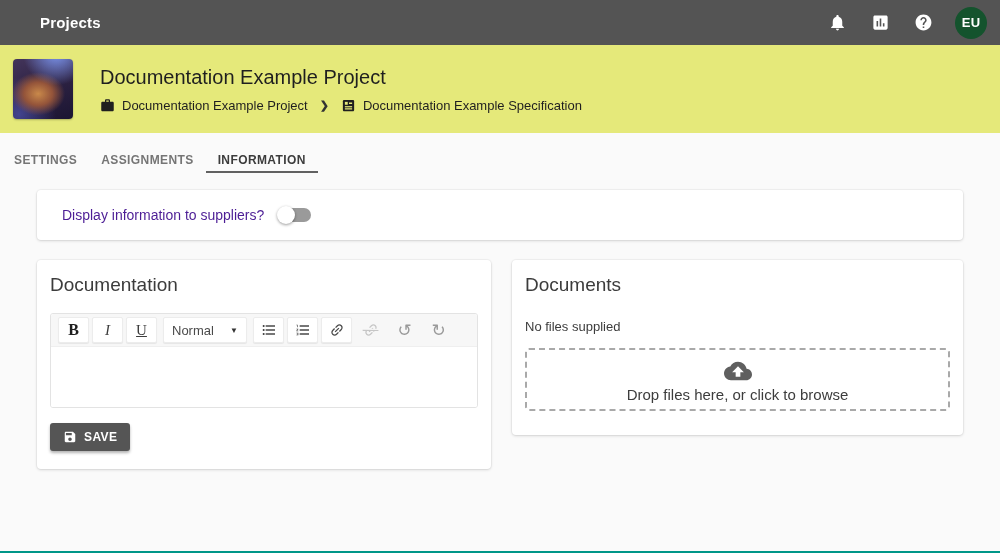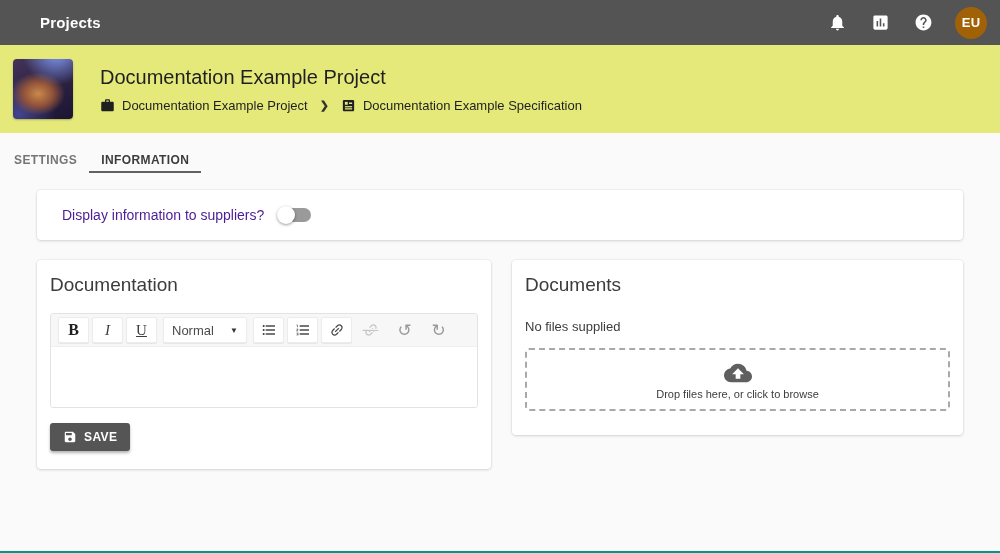--- a/index.html
+++ b/index.html
@@ -18,21 +18,21 @@
   
   .topbar{
     height:45px; background:#545454; display:flex; align-items:center;
     padding:0 13px 0 40px; color:#fff;
   }
   .topbar-title{ font-size:15px; font-weight:bold; letter-spacing:.2px; }
   .topbar-right{ margin-left:auto; display:flex; align-items:center; gap:21px; }
   .icon-btn{ width:22px; height:22px; display:flex; align-items:center; justify-content:center; cursor:pointer; }
   .icon-btn svg{ width:19px; height:19px; fill:#fff; }
   .avatar{
-    width:32px; height:32px; border-radius:50%; background:#a16207;
+    width:32px; height:32px; border-radius:50%; background:#14532d;
     display:flex; align-items:center; justify-content:center;
     color:#fff; font-size:13px; font-weight:bold; cursor:pointer; letter-spacing:.3px;
   }
 
   
   .banner{
     height:88px; background:#e5e97a; display:flex; align-items:center;
     padding:0 13px;
   }
   .thumb{
@@ -125,21 +125,21 @@
   .save-btn svg{ width:14px; height:14px; fill:#fff; }
 
   
   .empty-text{ margin-top:23px; font-size:13px; color:#3c3c3c; }
   .dropzone{
     margin-top:14px; height:63px; border:2px dashed #a9a9a9; border-radius:4px;
     display:flex; flex-direction:column; align-items:center; justify-content:center;
     cursor:pointer; background:#fff;
   }
   .dropzone svg{ width:28px; height:28px; fill:#5f5f5f; }
-  .dropzone-text{ font-size:11px; color:#3c3c3c; margin-top:1px;text-align:center; }
+  .dropzone-text{ font-size:15px; color:#3c3c3c; margin-top:1px;text-align:center; }
 </style>
 </head>
 <body>
 
 <div class="topbar">
   <div class="topbar-title">Projects</div>
   <div class="topbar-right">
     <div class="icon-btn">
       <svg viewBox="0 0 24 24">
           <path d="M12 22c1.1 0 2-.9 2-2h-4c0 1.1.9 2 2 2zm6-6v-5c0-3.07-1.63-5.64-4.5-6.32V4c0-.83-.67-1.5-1.5-1.5s-1.5.67-1.5 1.5v.68C7.64 5.36 6 7.92 6 11v5l-2 2v1h16v-1l-2-2z"></path>
@@ -180,20 +180,21 @@
             <rect x="6.2" y="16.4" width="11.6" height="2" fill="#e5e97a"></rect>
           </svg>
         <span>Documentation Example Specification</span>
       </div>
     </div>
   </div>
 </div>
 
 <div class="tabs">
   <div class="tab">SETTINGS</div>
+  <div class="tab">ASSIGNMENTS</div>
   <div class="tab active">INFORMATION</div>
 </div>
 
 <div class="card toggle-card">
   <span class="toggle-label">Display information to suppliers?</span>
   <div class="switch">
     <div class="track"></div>
     <div class="knob"></div>
   </div>
 </div>

